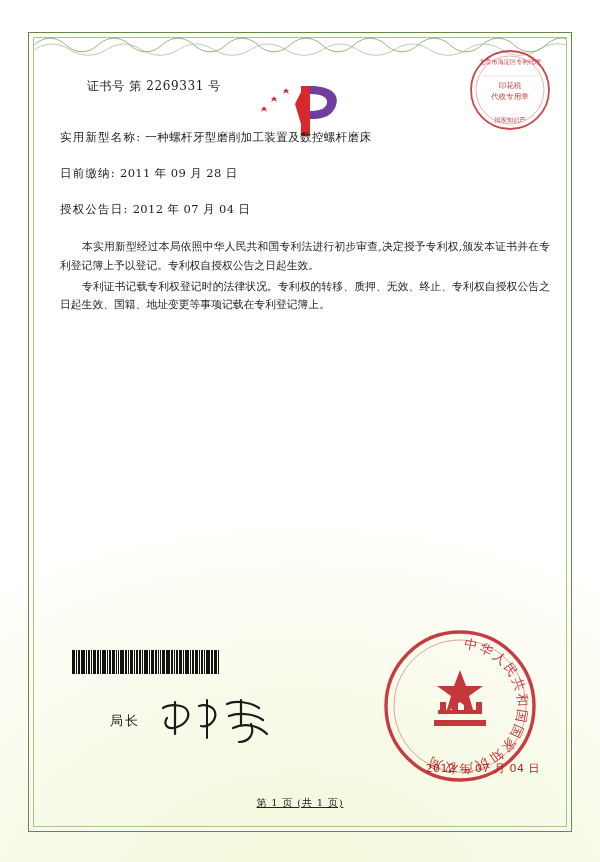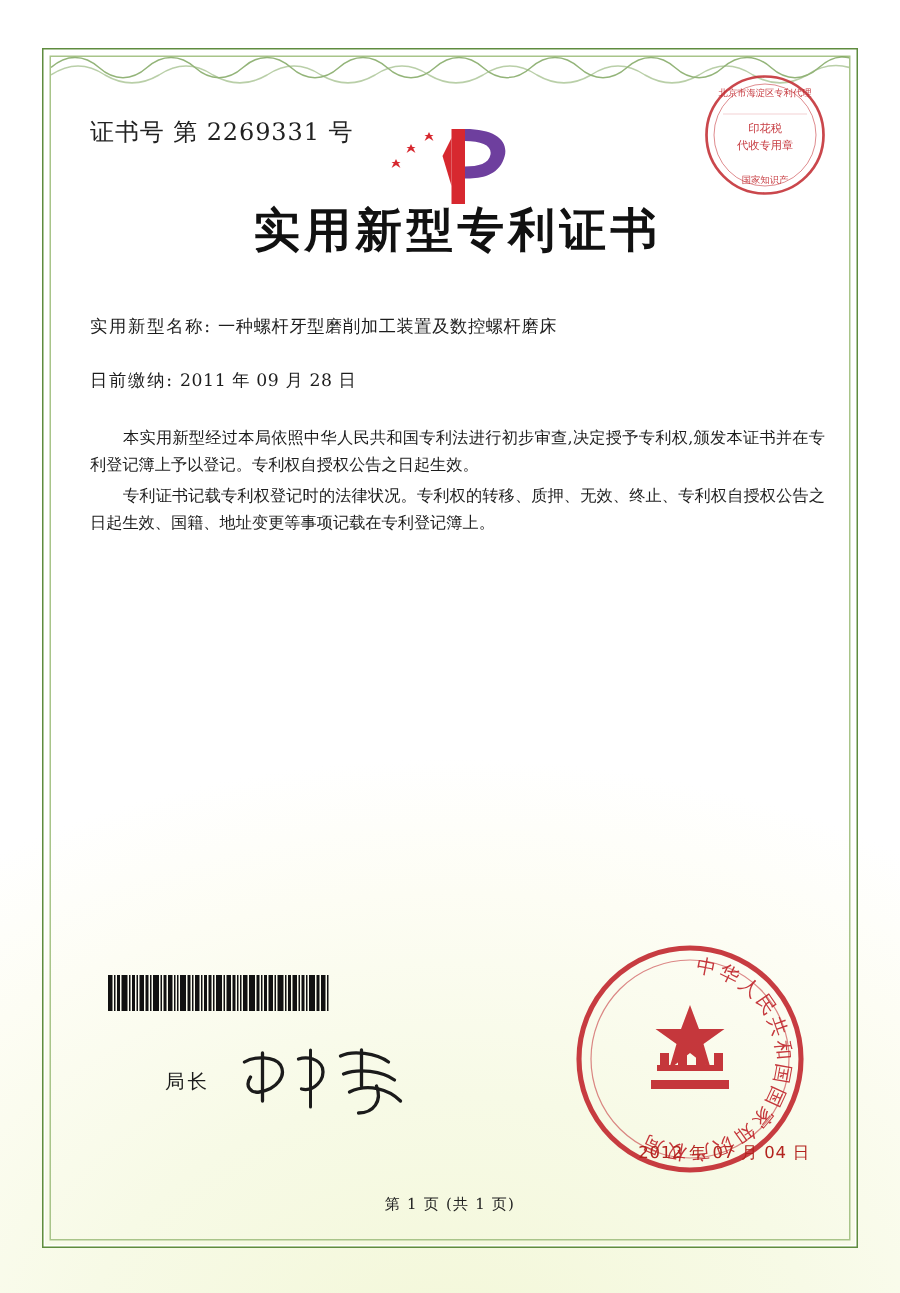--- a/index.html
+++ b/index.html
@@ -55,24 +55,25 @@
 
   .content {
     position: absolute;
     left: 60px;
     right: 50px;
     top: 70px;
   }
 
   
   .cert-no {
-    font-size: 16px;
+    font-size: 12px;
     letter-spacing: 0.6px;
     color: #222;
     margin-top: 8px;
+    margin-left: 27px;
   }
 
   
   .logo {
     position: absolute;
     left: 255px;
     top: 78px;
     width: 100px;
     height: 62px;
   }
@@ -175,20 +176,21 @@
 
   .footer {
     position: absolute;
     left: 0;
     right: 0;
     bottom: 52px;
     text-align: center;
     font-size: 10px;
     letter-spacing: 0.8px;
     color: #222;
+    text-decoration: underline;
   }
 </style>
 </head>
 <body>
 
 <div class="page">
 
   <div class="frame"></div>
 
   <div class="ornament">
@@ -228,30 +230,33 @@
   </div>
 
   <div class="content">
 
     <div class="cert-no">
       <span>证书号 第</span>
       <span>2269331</span>
       <span>号</span>
     </div>
 
-    <div class="title">实用新型专利证书</div>
 
     <div class="fields">
       <div class="field">
         <span class="lbl">实用新型名称:</span>
         <span class="val">一种螺杆牙型磨削加工装置及数控螺杆磨床</span>
       </div>
       <div class="field">
         <span class="lbl">日前缴纳:</span>
         <span class="val">2011 年 09 月 28 日</span>
+      </div>
+      <div class="field">
+        <span class="lbl">授权公告日:</span>
+        <span class="val">2012 年 07 月 04 日</span>
       </div>
     </div>
 
     <div class="paras">
       <p>本实用新型经过本局依照中华人民共和国专利法进行初步审查,决定授予专利权,颁发本证书并在专利登记簿上予以登记。专利权自授权公告之日起生效。</p>
       <p>专利证书记载专利权登记时的法律状况。专利权的转移、质押、无效、终止、专利权自授权公告之日起生效、国籍、地址变更等事项记载在专利登记簿上。</p>
     </div>
   </div>
 
   <div class="barcode">

